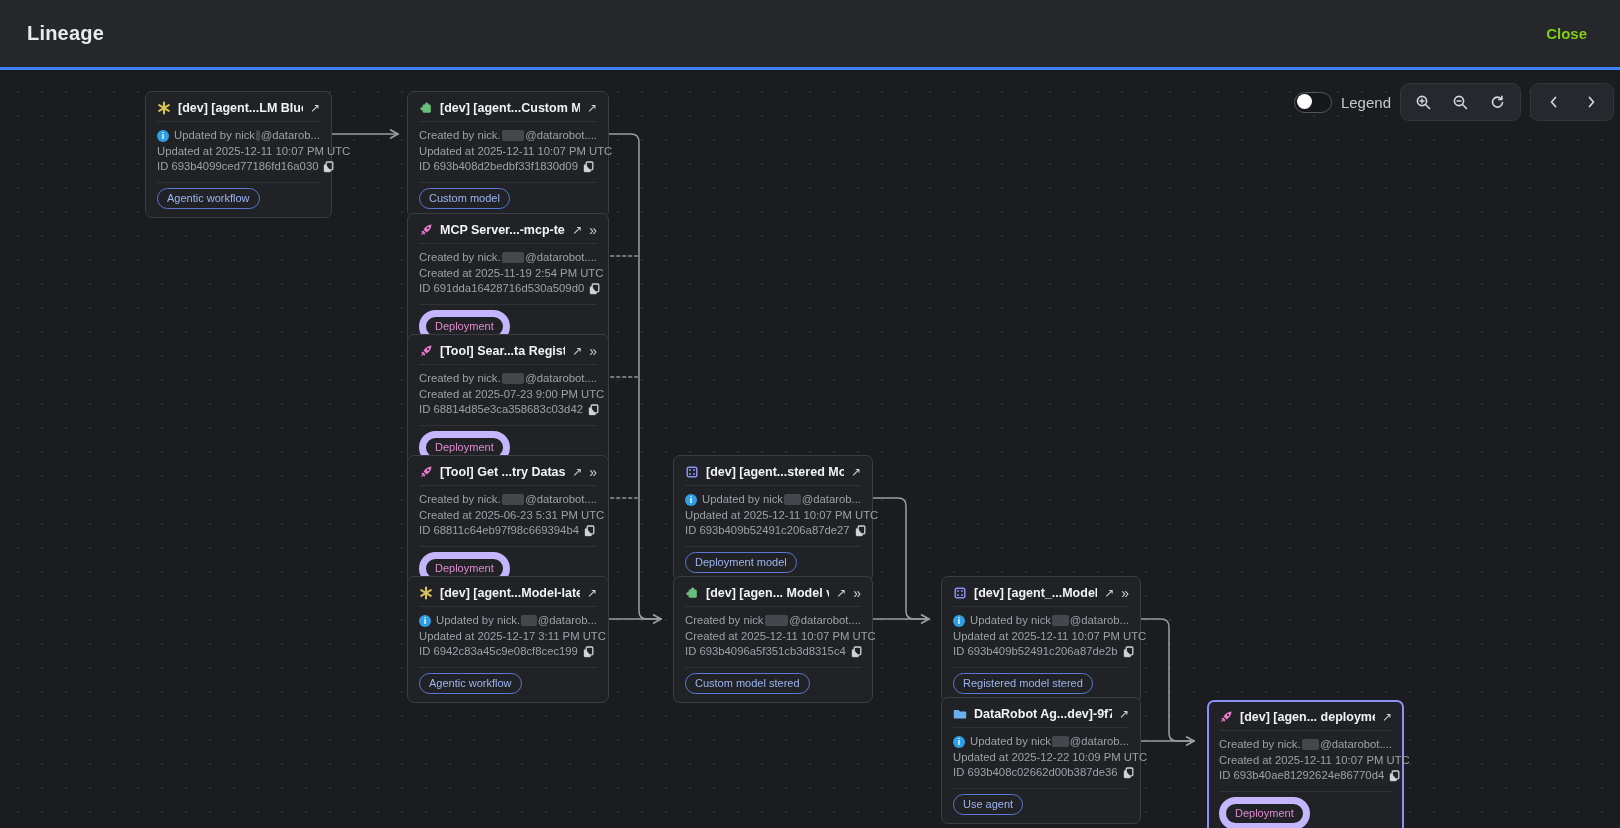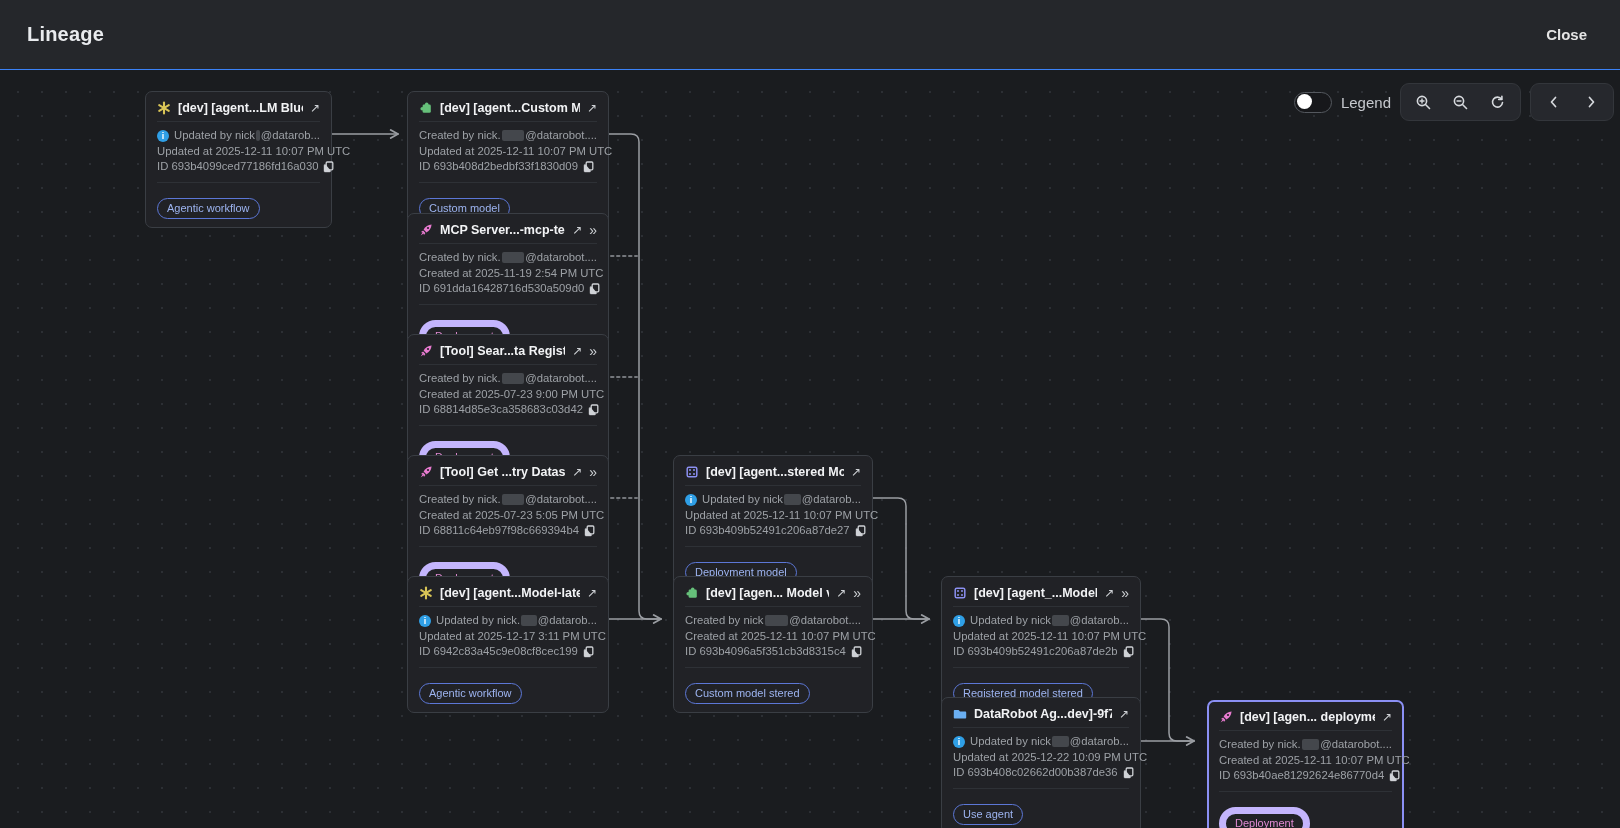--- a/index.html
+++ b/index.html
@@ -4,26 +4,26 @@
 <style>
   html,body{margin:0;padding:0;}
   body{
     width:1620px;height:828px;overflow:hidden;
     background:#1a1c1f;
     font-family:"Liberation Sans",sans-serif;
     -webkit-font-smoothing:antialiased;
   }
   
   .header{
-    height:70px;background:#25272b;border-bottom:1px solid #3b82f6;
+    height:70px;background:#25272b;border-bottom:3px solid #3b82f6;
     display:flex;align-items:center;justify-content:space-between;
     padding:16px 27px;box-sizing:border-box;
   }
   .header .title{font-size:20px;font-weight:bold;color:#e9ebee;letter-spacing:.2px;}
-  .close-btn{font-size:15px;font-weight:bold;color:#e5e5e5;cursor:pointer;background:none;border:none;
+  .close-btn{font-size:15px;font-weight:bold;color:#84cc16;cursor:pointer;background:none;border:none;
     font-family:"Liberation Sans",sans-serif;}
   
   .canvas{
     position:relative;width:1620px;height:758px;background:#1a1c1f;
     background-image:radial-gradient(#2c2f34 1px, transparent 1.4px);
     background-size:24px 24px;background-position:6px 10px;
   }
   svg.edges{position:absolute;left:0;top:0;pointer-events:none;}
   .edge{fill:none;stroke:#9a9da2;stroke-width:1.5;stroke-linecap:round;}
   .edge.dashed{stroke:#74777c;stroke-dasharray:2.5 3.5;stroke-width:2;}
@@ -60,21 +60,21 @@
   .node.has-expand .nexpand{display:inline;}
   .node-body{padding:6px 0 7px;border-bottom:1px solid #2e3136;}
   .meta-line{font-size:11.3px;color:#9da1a6;line-height:15.5px;white-space:nowrap;
     display:flex;align-items:center;}
   .info-ic{display:none;width:12px;height:12px;border-radius:50%;background:#2f9fe6;color:#fff;
     font-size:9px;font-weight:bold;line-height:12px;text-align:center;margin-right:5px;flex:0 0 12px;
     font-style:normal;}
   .node.has-info .info-ic{display:inline-block;}
   .redacted{display:inline-block;width:56px;height:11px;background:#44474c;border-radius:2px;margin:0 1px;}
   .idrow .copy-ic{margin-left:5px;display:inline-flex;}
-  .node-foot{padding-top:15px;}
+  .node-foot{padding-top:5px;}
   .badge{display:inline-block;font-size:11px;line-height:14px;padding:2px 9px 3px;border-radius:999px;}
   .badge.blue{color:#9db4f0;border:1px solid #5c77d6;}
   .badge.pink{color:#e08ad2;border:7px solid #c4b5fd;}
 </style>
 </head>
 <body>
 
 <div class="header">
   <div class="title">Lineage</div>
   <button class="close-btn">Close</button>
@@ -325,21 +325,21 @@
       <span class="ntitle">[Tool] Get ...try Dataset</span>
       <span class="nopen">↗</span>
       <span class="nexpand">»</span>
     </div>
     <div class="node-body">
       <div class="meta-line">
         <span>Created by nick.</span>
             <span class="redacted"></span>
             <span>@datarobot....</span>
       </div>
-      <div class="meta-line">Created at 2025-07-23 5:05 PM UTC</div>
+      <div class="meta-line">Created at 2025-06-23 5:31 PM UTC</div>
       <div class="meta-line idrow">
         <span>ID 68811c64eb97f98c669394b4</span>
         <span class="copy-ic">
           <svg width="11" height="12" viewBox="0 0 11 12">
                 <rect x="3.2" y="1" width="6.6" height="7.8" rx="1" fill="none" stroke="#cfd2d6" stroke-width="1.3"></rect>
                 <path d="M2.6,3.4 H2 a1,1 0 0 0 -1,1 V10 a1,1 0 0 0 1,1 h4.6 a1,1 0 0 0 1,-1 v-0.6" fill="#cfd2d6" stroke="#cfd2d6" stroke-width="0.4"></path>
               </svg>
         </span>
       </div>
     </div>

